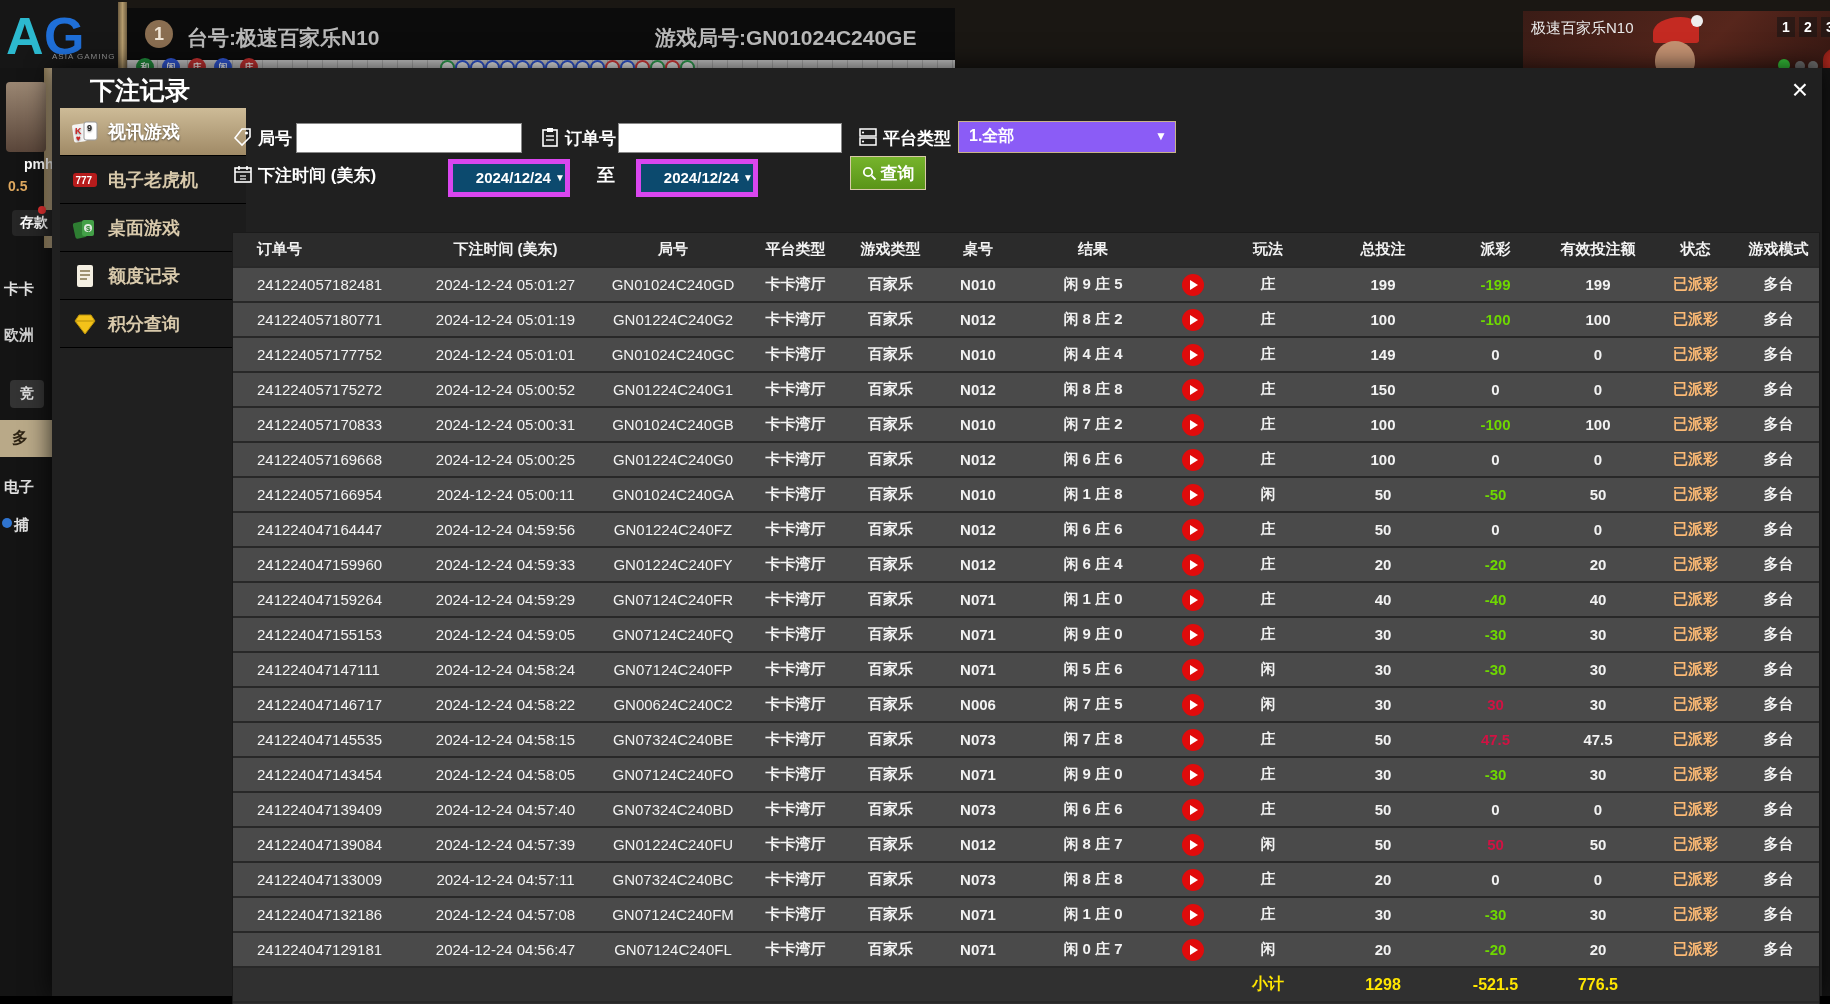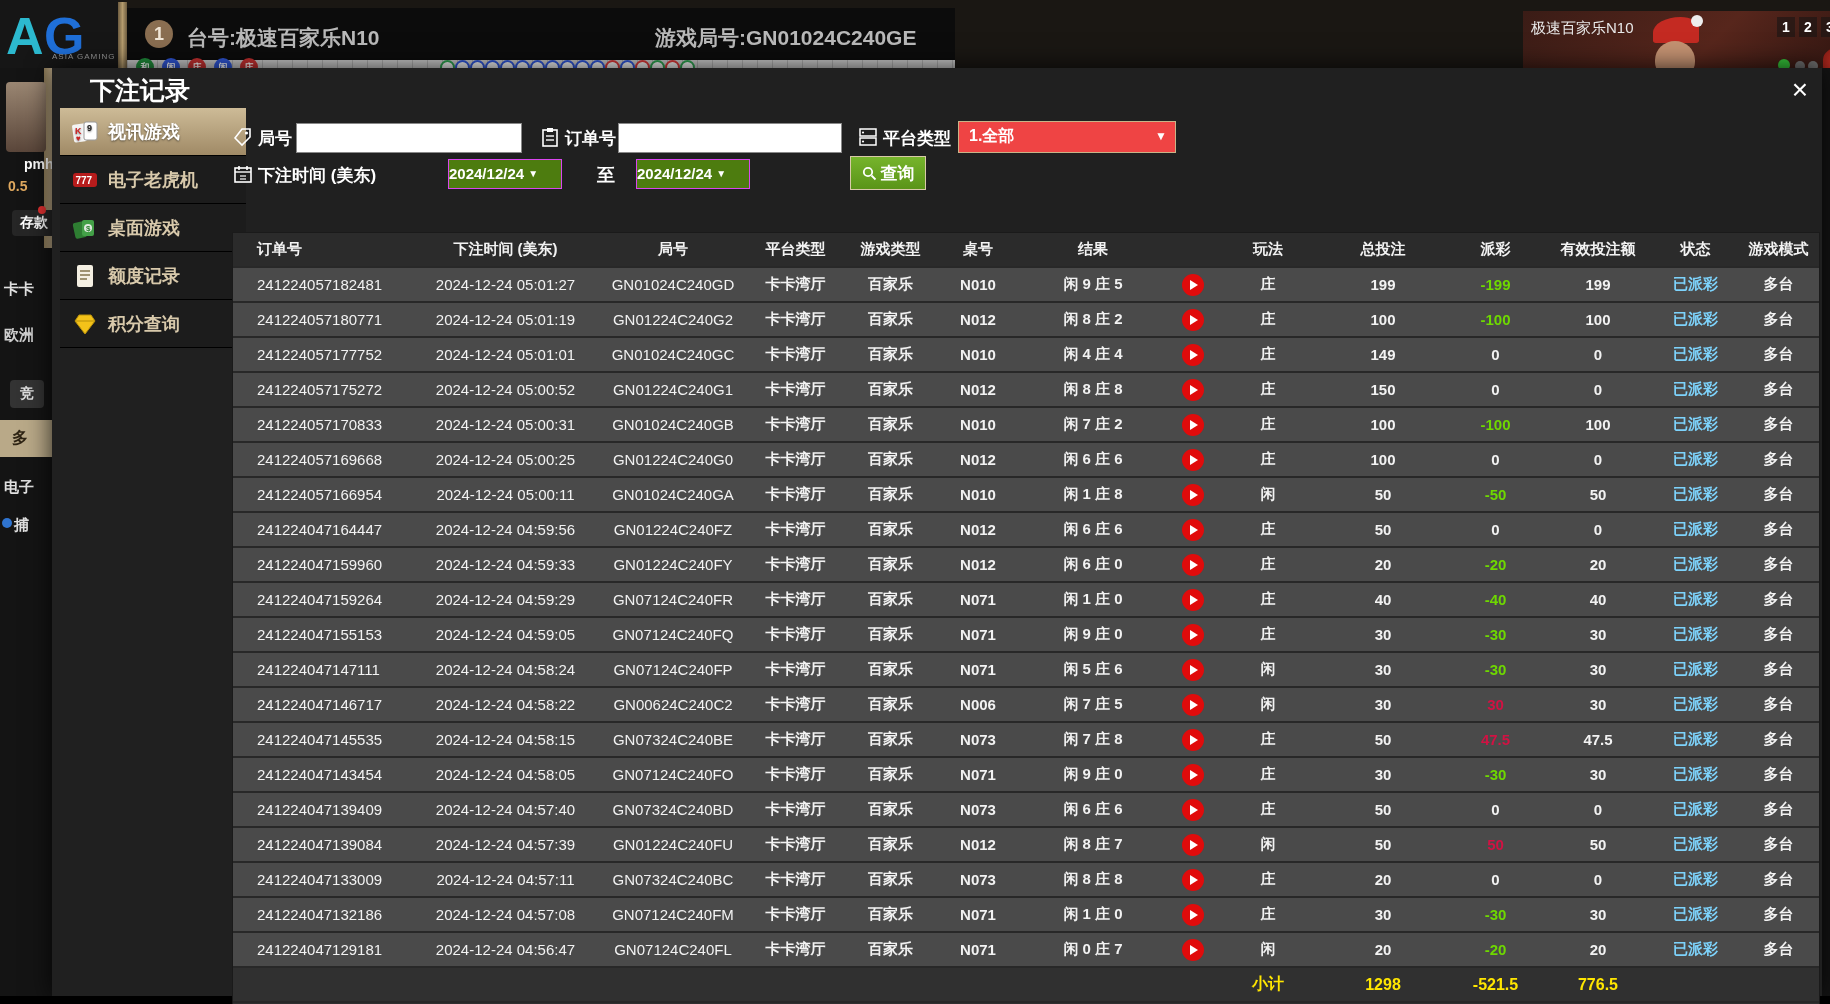--- a/index.html
+++ b/index.html
@@ -80,26 +80,26 @@
   .menu-ico{width:26px;height:24px;flex:0 0 26px;}
 
   
   .flabel{color:#fff;font-size:17px;font-weight:bold;}
   .ficon{width:20px;height:20px;}
   #f-round-ico{left:181px;top:59px;}  #f-round-lab{left:206px;top:59px;}
   #f-round-in{left:244px;top:55px;width:220px;height:26px;background:#fff;border:1px solid #888;}
   #f-order-ico{left:488px;top:59px;}  #f-order-lab{left:513px;top:59px;}
   #f-order-in{left:566px;top:55px;width:218px;height:26px;background:#fff;border:1px solid #888;}
   #f-plat-ico{left:806px;top:59px;}   #f-plat-lab{left:831px;top:59px;}
-  #f-plat-sel{left:906px;top:53px;width:206px;height:30px;background:#ef4444;border:1px solid #c8b488;
+  #f-plat-sel{left:906px;top:53px;width:206px;height:30px;background:#8b5cf6;border:1px solid #c8b488;
               color:#fff;font-size:16px;font-weight:bold;line-height:28px;padding-left:10px;cursor:pointer;}
   #f-plat-arrow{position:absolute;right:8px;top:0;line-height:28px;font-size:12px;color:#fff;}
   #f-time-ico{left:181px;top:96px;}   #f-time-lab{left:206px;top:96px;}
-  .datebox{top:91px;width:112px;height:28px;background:#4d7c0f;border:1px solid #d946ef;color:#fff;
-           font-size:15px;font-weight:bold;line-height:28px;text-align:left;cursor:pointer;}
+  .datebox{top:91px;width:112px;height:28px;background:#0c4a6e;border:5px solid #d946ef;color:#fff;
+           font-size:15px;font-weight:bold;line-height:28px;text-align:right;cursor:pointer;}
   #f-date1{left:396px;} #f-date2{left:584px;}
   #f-to{left:545px;top:95px;font-size:18px;}
   .darrow{font-size:10px;vertical-align:2px;}
   #f-search{left:798px;top:88px;width:74px;height:32px;background:linear-gradient(#76b42c,#5a9418);
             border:1px solid #d8c9a8;color:#fff;font-size:17px;font-weight:bold;display:flex;
             align-items:center;justify-content:center;gap:4px;cursor:pointer;}
 
   
   #bet-table{left:180px;top:164px;width:1586px;background:#4a4a4a;border:1px solid #1a1a1a;}
   .trow{display:flex;height:33px;align-items:stretch;border-bottom:2px solid #282828;}
@@ -108,21 +108,21 @@
   .trow.totals{background:#303030;}
   .cell{display:flex;align-items:center;justify-content:center;font-size:15px;color:#f2f2f2;
         overflow:hidden;white-space:nowrap;box-sizing:border-box;}
   .c-id{width:180px;justify-content:flex-start;padding-left:24px;}
   .c-time{width:185px;} .c-round{width:150px;} .c-hall{width:95px;} .c-game{width:95px;}
   .c-table{width:80px;} .c-result{width:150px;} .c-play{width:50px;} .c-bet{width:100px;}
   .c-total{width:130px;font-weight:bold;} .c-payout{width:95px;font-weight:bold;}
   .c-valid{width:110px;font-weight:bold;} .c-status{width:85px;} .c-mode{width:81px;}
   .c-hall,.c-game,.c-table,.c-result,.c-bet,.c-mode{font-weight:bold;}
   .tone-neg{color:#6ed800;} .tone-pos{color:#d11243;} .tone-zero{color:#f2f2f2;}
-  .st-green{color:#7dd3fc;font-weight:bold;}
+  .st-green{color:#fdba74;font-weight:bold;}
   .trow.totals .cell{color:#ffe600;font-weight:bold;font-size:16px;}
   .replay{width:22px;height:22px;border-radius:50%;background:#e00b0b;position:relative;cursor:pointer;}
   .replay:after{content:"";position:absolute;left:8px;top:6px;border-left:8px solid #fff;
                 border-top:5px solid transparent;border-bottom:5px solid transparent;}
 </style>
 </head>
 <body>
 
 <div id="stage">
 
@@ -472,21 +472,21 @@
           </div>
           <div class="cell c-mode">多台</div>
         </div>
         <div class="trow ">
           <div class="cell c-id">241224047159960</div>
           <div class="cell c-time">2024-12-24 04:59:33</div>
           <div class="cell c-round">GN01224C240FY</div>
           <div class="cell c-hall">卡卡湾厅</div>
           <div class="cell c-game">百家乐</div>
           <div class="cell c-table">N012</div>
-          <div class="cell c-result">闲 6 庄 0</div>
+          <div class="cell c-result">闲 6 庄 4</div>
           <div class="cell c-play">
             <div class="replay"></div>
           </div>
           <div class="cell c-bet">庄</div>
           <div class="cell c-total">20</div>
           <div class="cell c-payout tone-neg">-20</div>
           <div class="cell c-valid">20</div>
           <div class="cell c-status">
             <span class="st-green">已派彩</span>
           </div>

